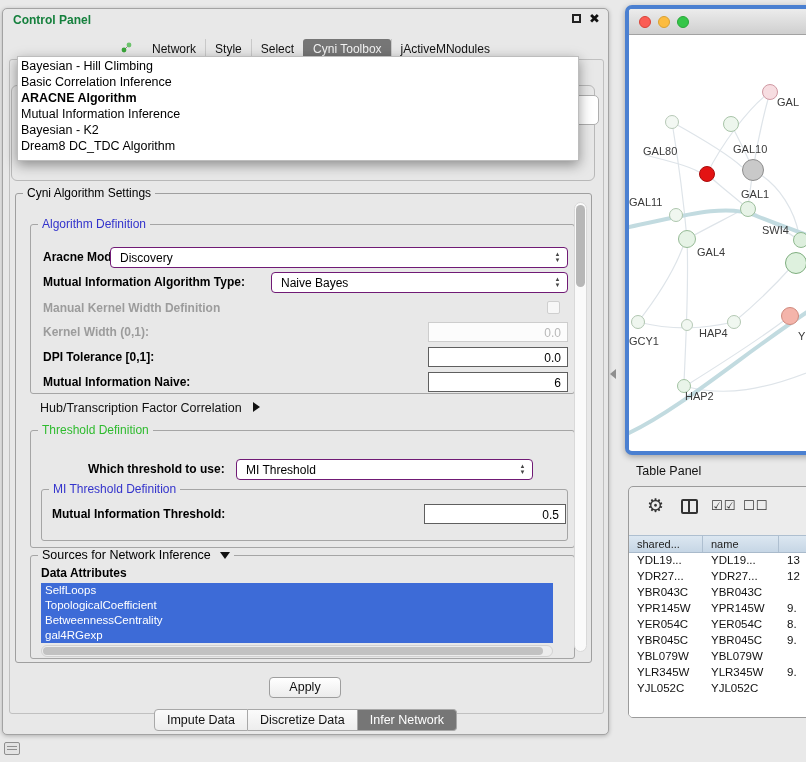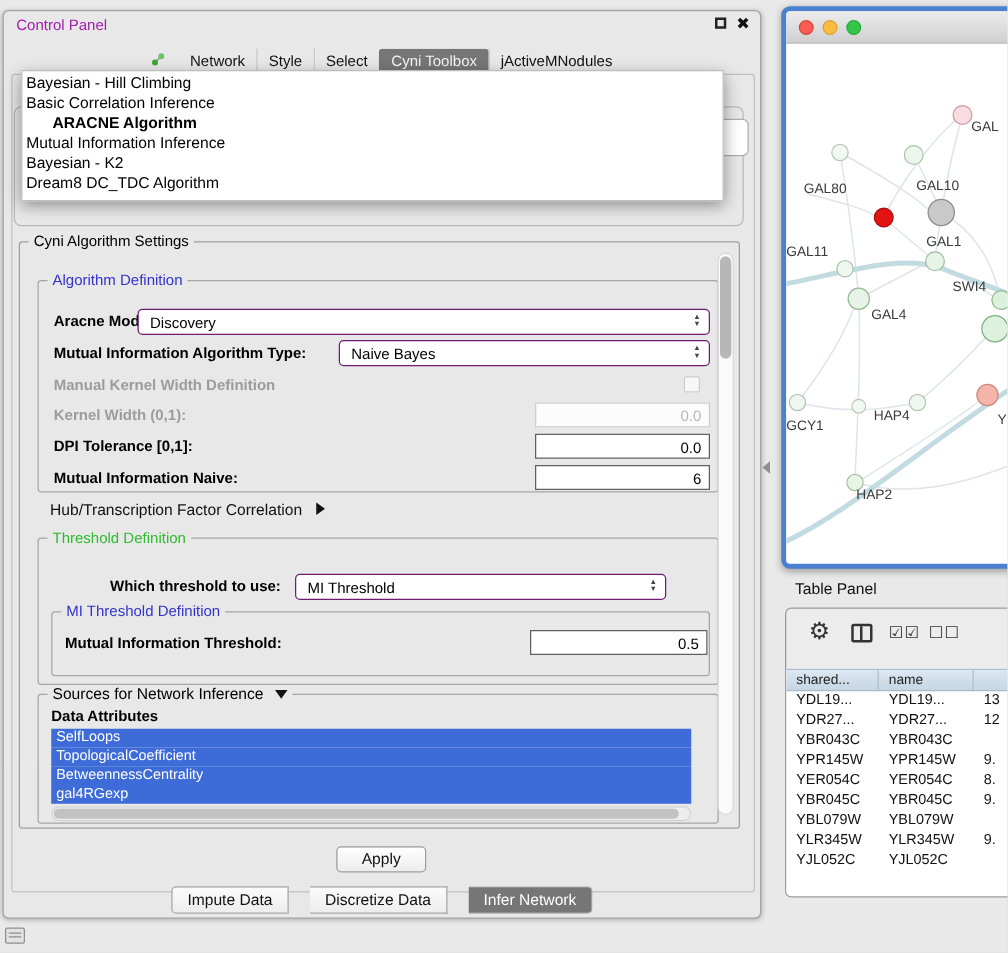--- a/index.html
+++ b/index.html
@@ -2,21 +2,21 @@
 <html><head>
 <meta charset="utf-8">
 <style>
   * { box-sizing: border-box; margin:0; padding:0; }
   body { background:#d9d9d9; font-family:"Liberation Sans","DejaVu Sans",sans-serif; }
   .screen { position:relative; width:806px; height:762px; overflow:hidden; background:#e9e9e9; }
 
   
   .cp { position:absolute; left:2px; top:8px; width:607px; height:727px; background:#e8e8e8;
         border:1px solid #a3a3a3; border-radius:5px; box-shadow:0 1px 4px rgba(0,0,0,.25); }
-  .cp-title { position:absolute; left:10px; top:4px; font-size:12px; font-weight:normal; color:#a21caf; }
+  .cp-title { position:absolute; left:10px; top:4px; font-size:12px; font-weight:bold; color:#15803d; }
   .win-btns { position:absolute; right:8px; top:4px; display:flex; gap:8px; align-items:center; }
   .float-btn { width:9px; height:9px; border:2px solid #222; background:transparent; }
   .close-btn { font-size:13px; font-weight:bold; color:#111; line-height:11px; }
 
   .cp-tabs { position:absolute; left:0; right:0; top:29px; height:21px; display:flex;
              justify-content:center; align-items:center; font-size:12px; color:#111; }
   .cp-tab { padding:3px 9px; display:flex; gap:20px; align-items:center; border-radius:3px; white-space:nowrap; }
   .cp-tab:not(:first-child) { border-left:1px solid #c9c9c9; border-radius:0; }
   .cp-tab.selected { background:#767676; color:#f3f3f3; border-radius:3px; border-left-color:transparent; }
 
@@ -25,21 +25,21 @@
   .underbox { position:absolute; left:8px; top:76px; width:584px; height:96px;
               border:1px solid #b8b8b8; border-radius:6px; }
   .stepper-frag { position:absolute; left:570px; top:86px; width:26px; height:30px; background:#fff;
               border:1px solid #aeaeae; border-radius:5px; }
 
   
   .popup { position:absolute; left:14px; top:47px; width:562px; background:#fff;
            border:1px solid #bdbdbd; box-shadow:0 4px 12px rgba(0,0,0,.4); padding:1px 0 6px; z-index:20; }
   .popup-placeholder { text-align:center; color:#b4b4b4; font-size:12px; line-height:17px; }
   .popup-item { font-size:12.5px; line-height:16px; padding-left:3px; color:#000; }
-  .popup-item.selected { font-weight:bold;margin-left:21px; }
+  .popup-item.selected { font-weight:bold; }
 
   
   .settings { position:absolute; left:12px; top:184px; width:577px; height:470px;
               border:1px solid #9f9f9f; border-radius:3px; }
   .tb-title { position:absolute; top:-8px; left:7px; background:#e8e8e8; padding:0 4px;
               font-size:12px; line-height:15px; white-space:nowrap; }
   .tb-title.blue { color:#3333cc; }
   .tb-title.green { color:#2ebb2e; }
   .group { position:absolute; border:1px solid #a5a5a5; border-radius:3px; }
 
@@ -70,21 +70,21 @@
   .scrollbar-v .thumb { position:absolute; left:1px; top:2px; width:9px; height:82px; background:#b7b7b7; border-radius:5px; }
 
   .attr-item { height:15px; line-height:15px; background:#3d6bd7; color:#fff; font-size:11.5px; padding-left:4px; }
   .hscroll { position:absolute; height:12px; background:#ededed; border:1px solid #d2d2d2; border-radius:6px; }
   .hscroll .thumb { position:absolute; left:1px; top:1px; height:8px; width:98%; background:#c2c2c2; border-radius:4px; }
 
   .apply-btn { position:absolute; left:266px; top:668px; width:72px; height:21px;
                background:linear-gradient(#ffffff,#ececec); border:1px solid #9e9e9e; border-radius:4px;
                font-size:12.5px; text-align:center; line-height:19px; color:#111; }
 
-  .bottom-tabs { position:absolute; left:0; right:0; top:700px; display:flex; justify-content:center;gap:17px; }
+  .bottom-tabs { position:absolute; left:0; right:0; top:700px; display:flex; justify-content:center; }
   .bt { font-size:12.5px; padding:3px 12px; border:1px solid #a8a8a8; border-left:none;
         background:linear-gradient(#fbfbfb,#ededed); color:#111; white-space:nowrap; }
   .bt:first-child { border-left:1px solid #a8a8a8; border-radius:4px 0 0 4px; }
   .bt:last-child { border-radius:0 4px 4px 0; }
   .bt.selected { background:#767676; color:#fff; }
 
   
   .net-win { position:absolute; left:625px; top:5px; width:200px; height:450px; border:4px solid #4b80d1;
              border-radius:7px; background:#fff; overflow:hidden; box-shadow:0 2px 6px rgba(0,0,0,.3); }
   .net-title { height:26px; background:linear-gradient(#ececec,#cfcfcf); border-bottom:1px solid #a2a2a2; position:relative; }

